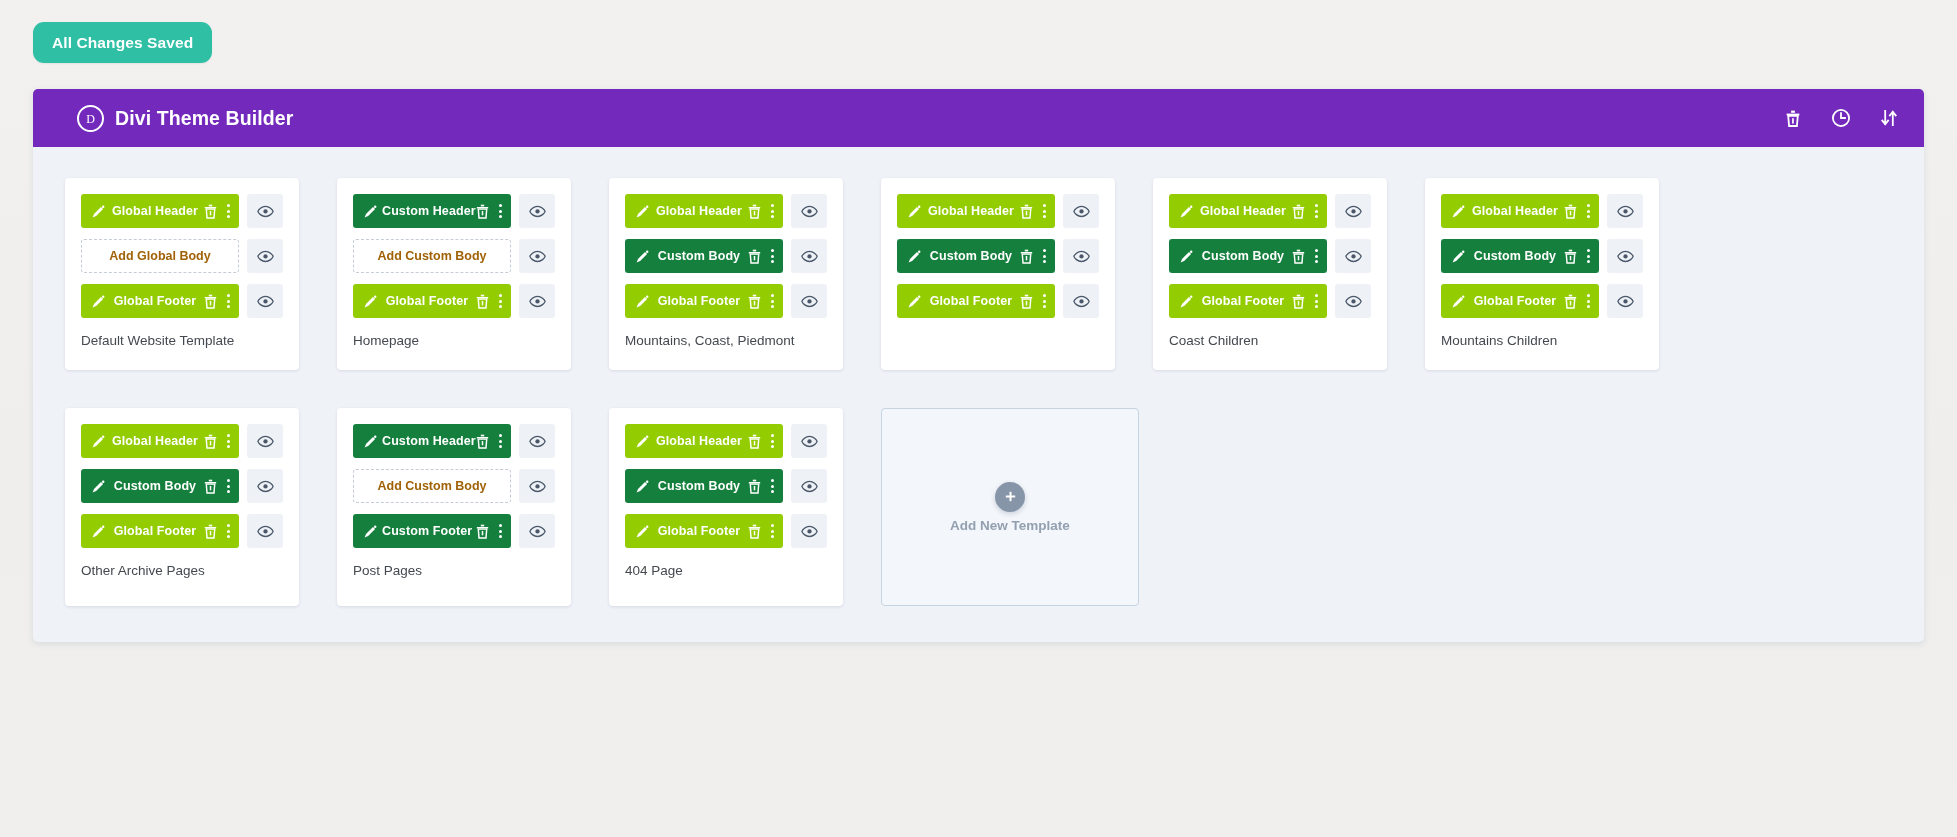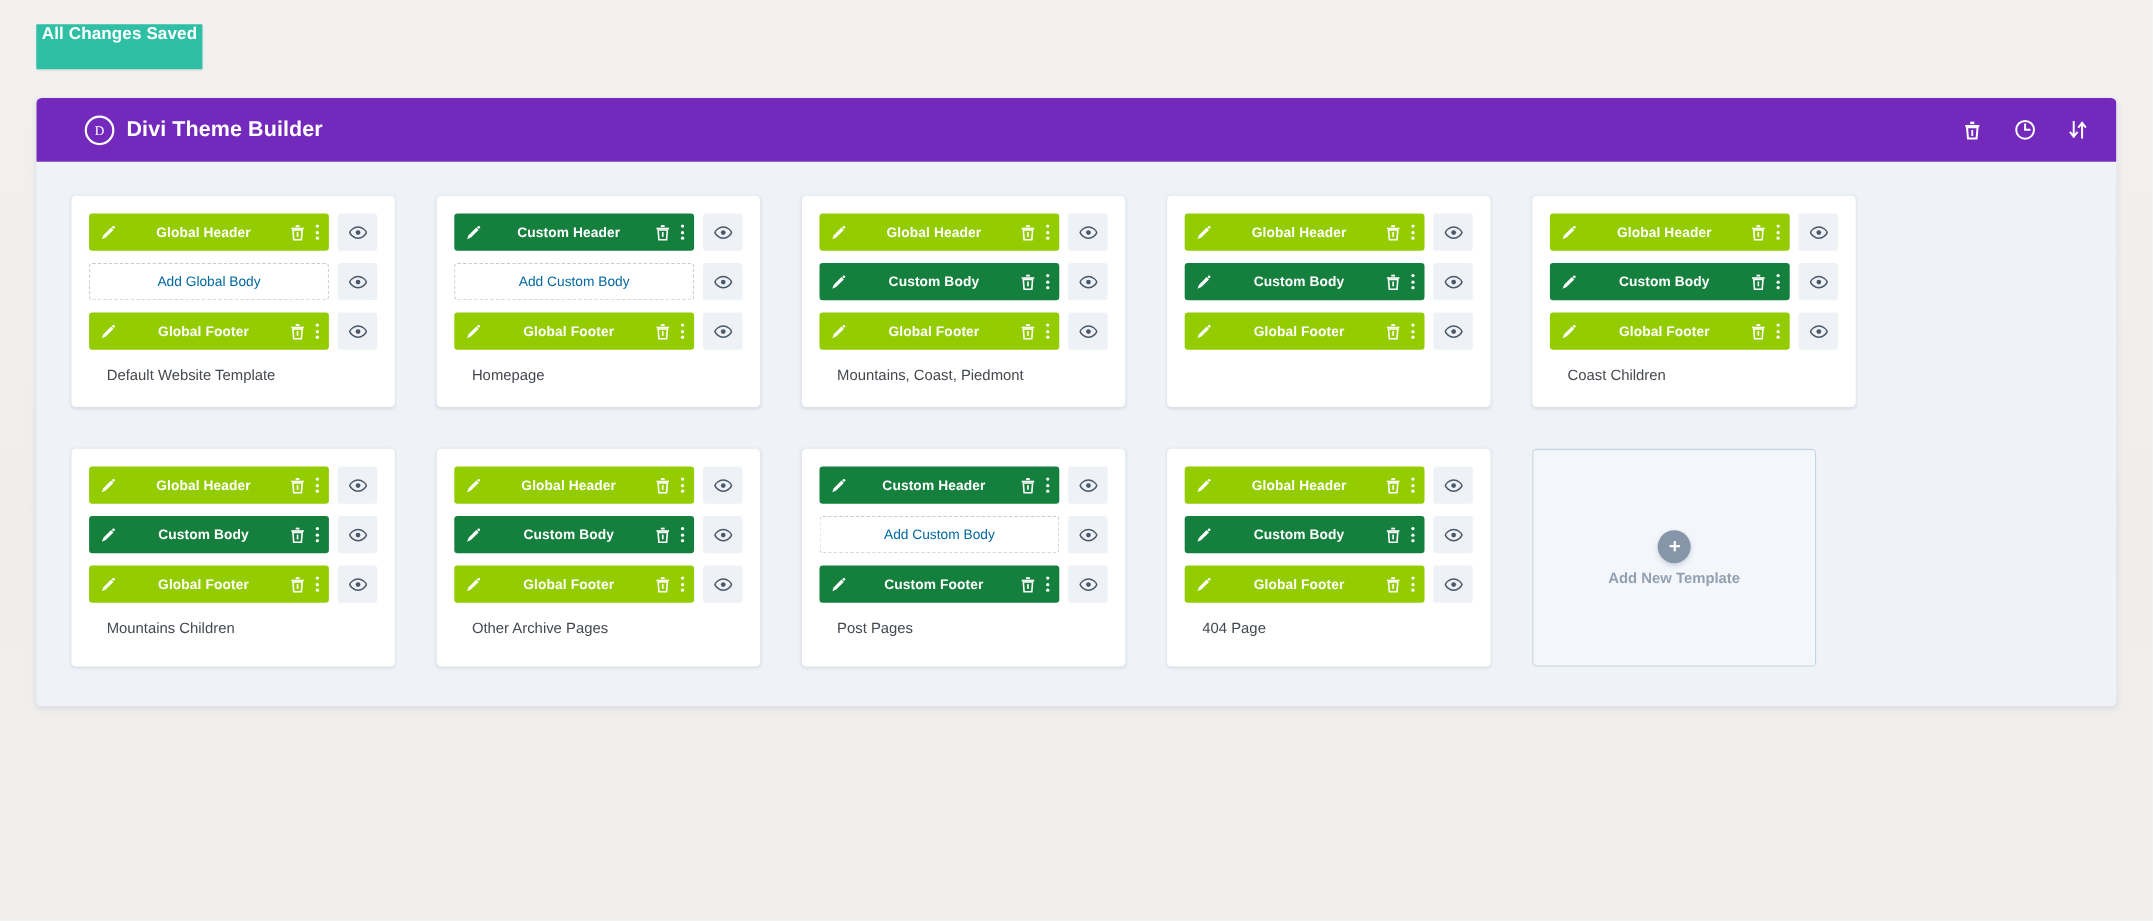--- a/index.html
+++ b/index.html
@@ -16,23 +16,24 @@
     -webkit-font-smoothing: antialiased;
   }
 
   
   .save-bar {
     position: absolute;
     left: 33px;
     top: 22px;
     height: 41px;
     display: flex;
-    padding: 0 5px;
+    align-items: center;
+    padding: 0 19px;
     background: #2ebfa5;
-    border-radius: 1px;
+    border-radius: 11px;
     box-shadow: 0 1px 2px rgba(0,0,0,0.06);
   }
   .save-bar span {
     color: #ffffff;
     font-size: 15.5px;
     font-weight: bold;
     letter-spacing: 0.1px;
     white-space: nowrap;
   }
 
@@ -93,21 +94,21 @@
 
   
   .grid {
     padding: 31px 32px 36px 32px;
     display: flex;
     flex-wrap: wrap;
     gap: 38px 38px;
   }
 
   .card {
-    width: 294px;
+    width: 234px;
     background: #ffffff;
     border-radius: 4px;
     box-shadow: 0 1px 3px rgba(40,60,90,0.12);
     padding: 16px 16px 0 16px;
     display: flex;
     flex-direction: column;
   }
 
   .card-rows { display: flex; flex-direction: column; gap: 11px; }
 
@@ -161,23 +162,23 @@
   .dots.on-dark i  { background: #ffffff; }
 
   .add-pill {
     flex: 1 1 auto;
     height: 34px;
     border: 1px dashed #c5ccd6;
     border-radius: 3px;
     display: flex;
     align-items: center;
     justify-content: center;
-    color: #0369a1;
+    color: #a16207;
     font-size: 12.5px;
-    font-weight: normal;
+    font-weight: bold;
     background: #ffffff;
     cursor: pointer;
     min-width: 0;
     white-space: nowrap;
   }
 
   .eye-btn {
     width: 36px;
     height: 34px;
     border-radius: 3px;
@@ -186,21 +187,21 @@
     align-items: center;
     justify-content: center;
     flex: 0 0 auto;
     cursor: pointer;
   }
   .eye-btn svg { display: block; }
 
   .card-title {
     color: #44494f;
     font-size: 13.5px;
-    margin: 15px 0 0 16px;
+    margin: 15px 0 0 0;
     padding-bottom: 22px;
     white-space: nowrap;
     overflow: hidden;
     text-overflow: ellipsis;
   }
 
   
   .add-card {
     width: 258px;
     border: 1px solid #c6d4e2;

